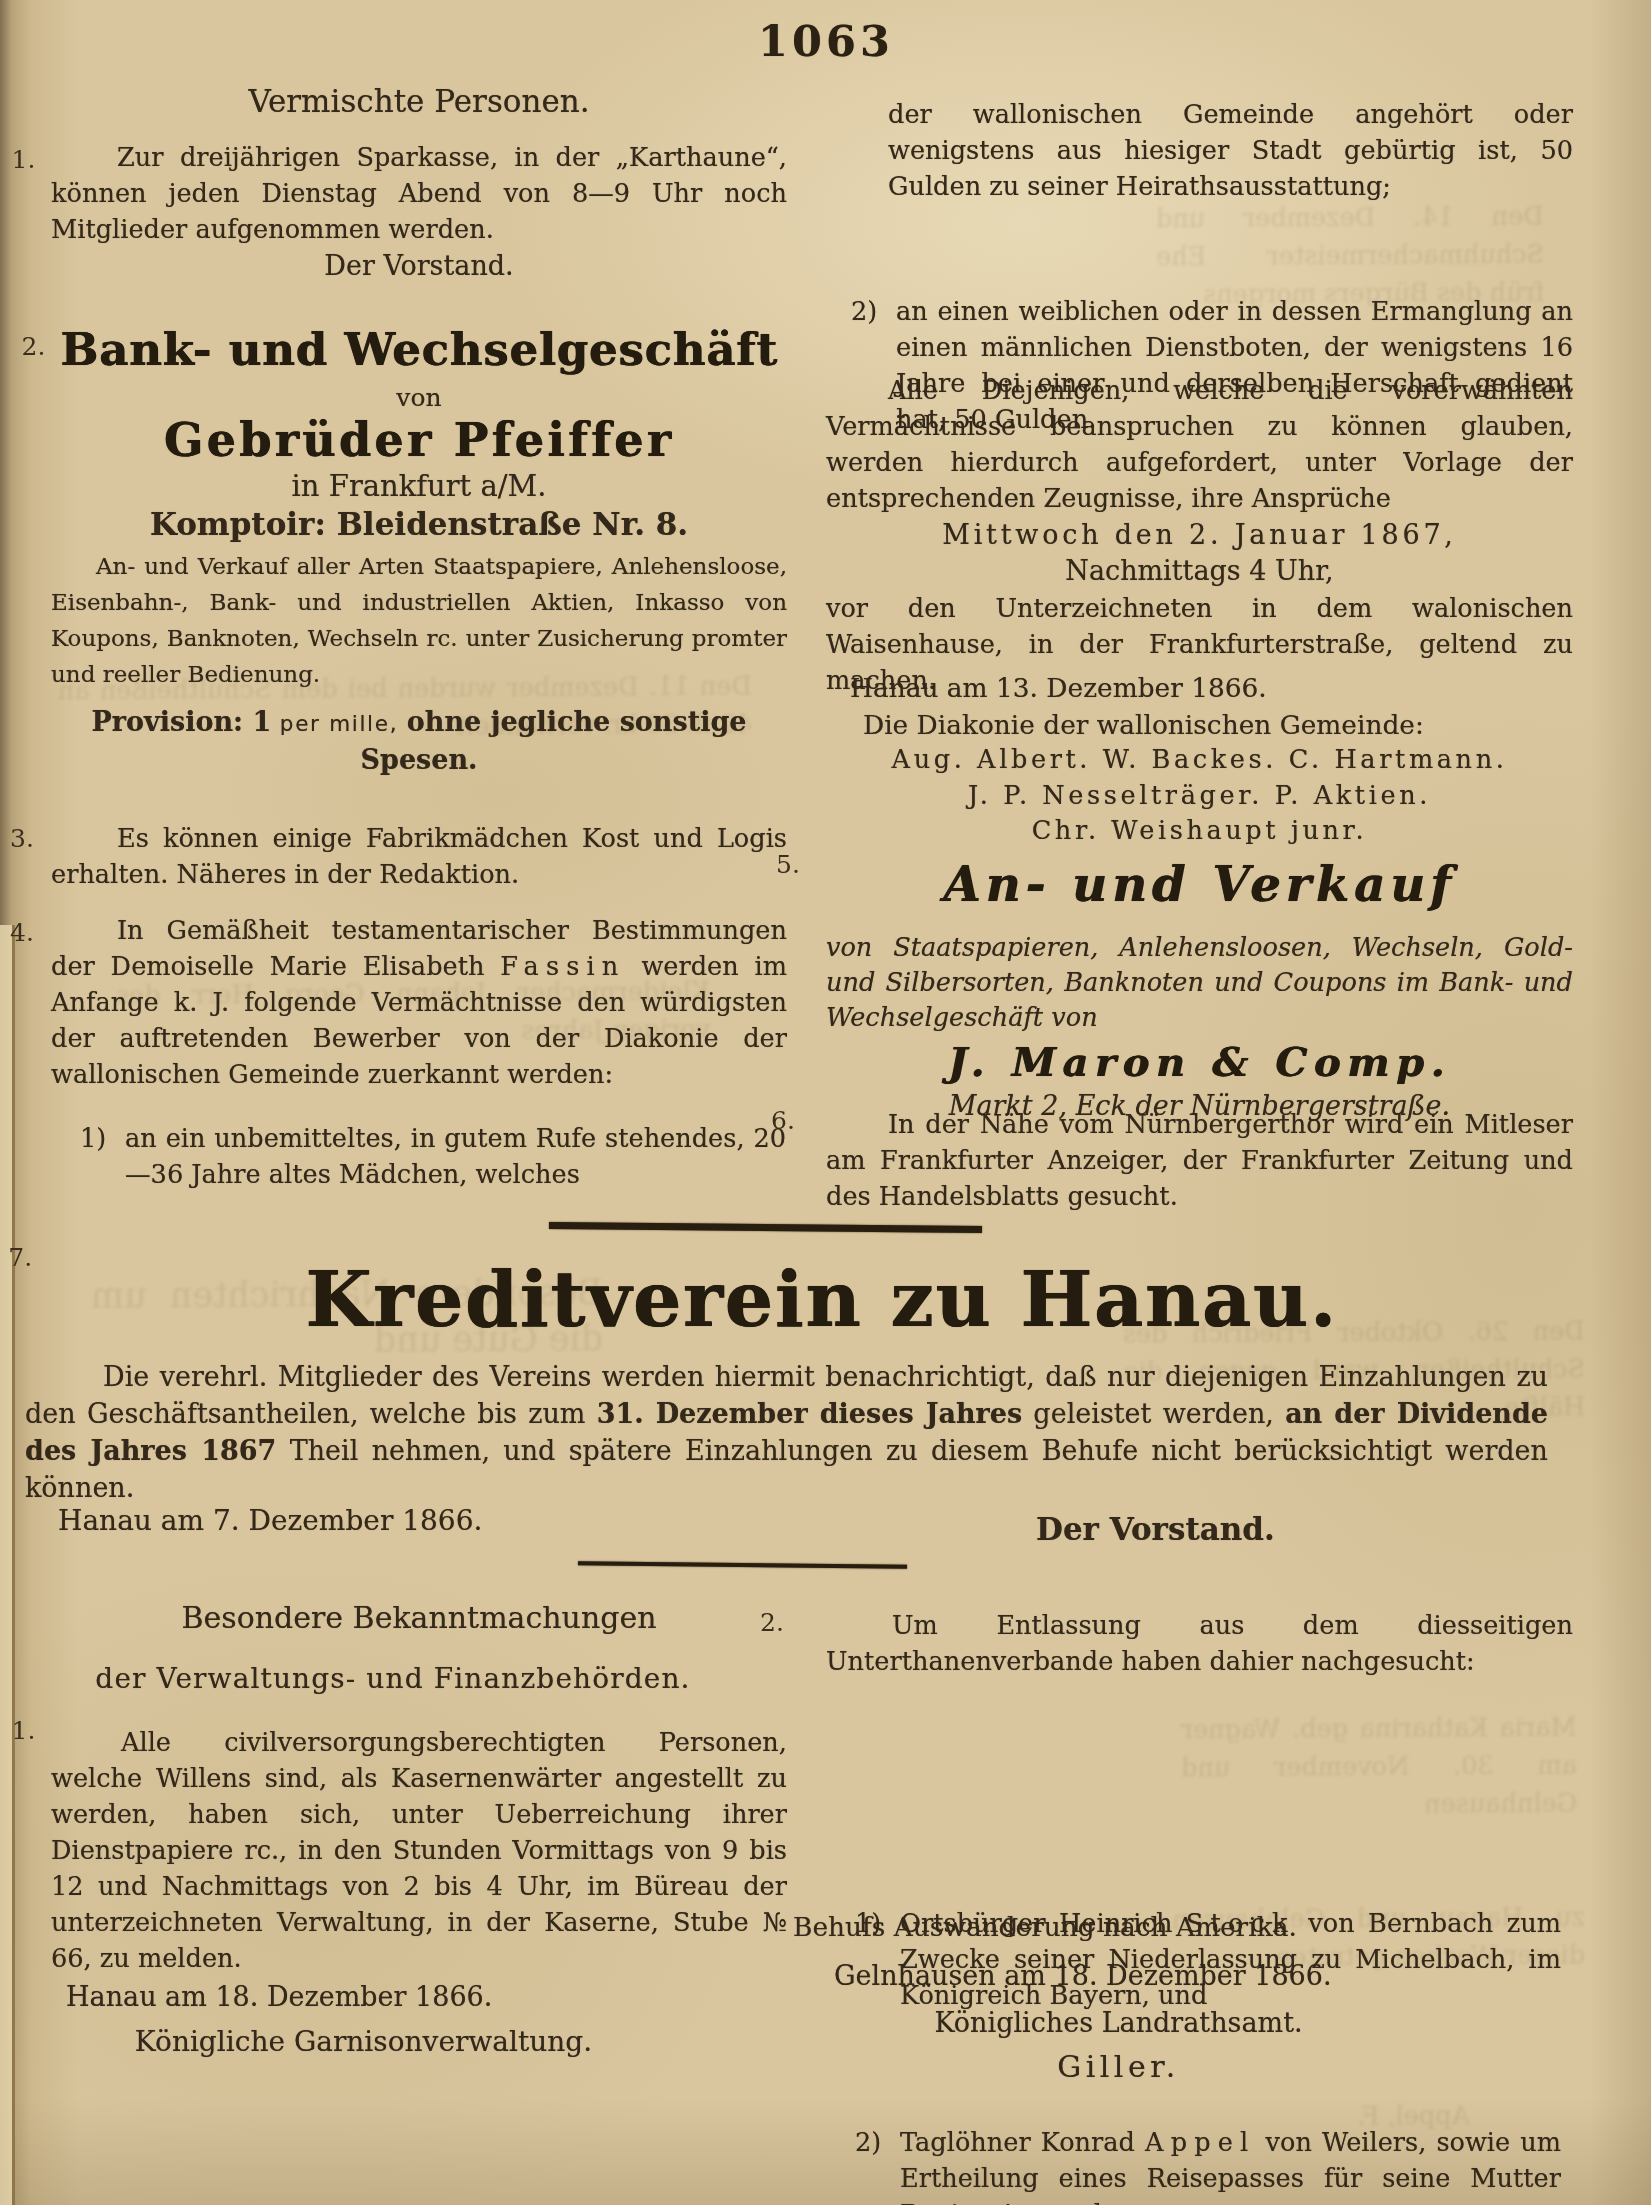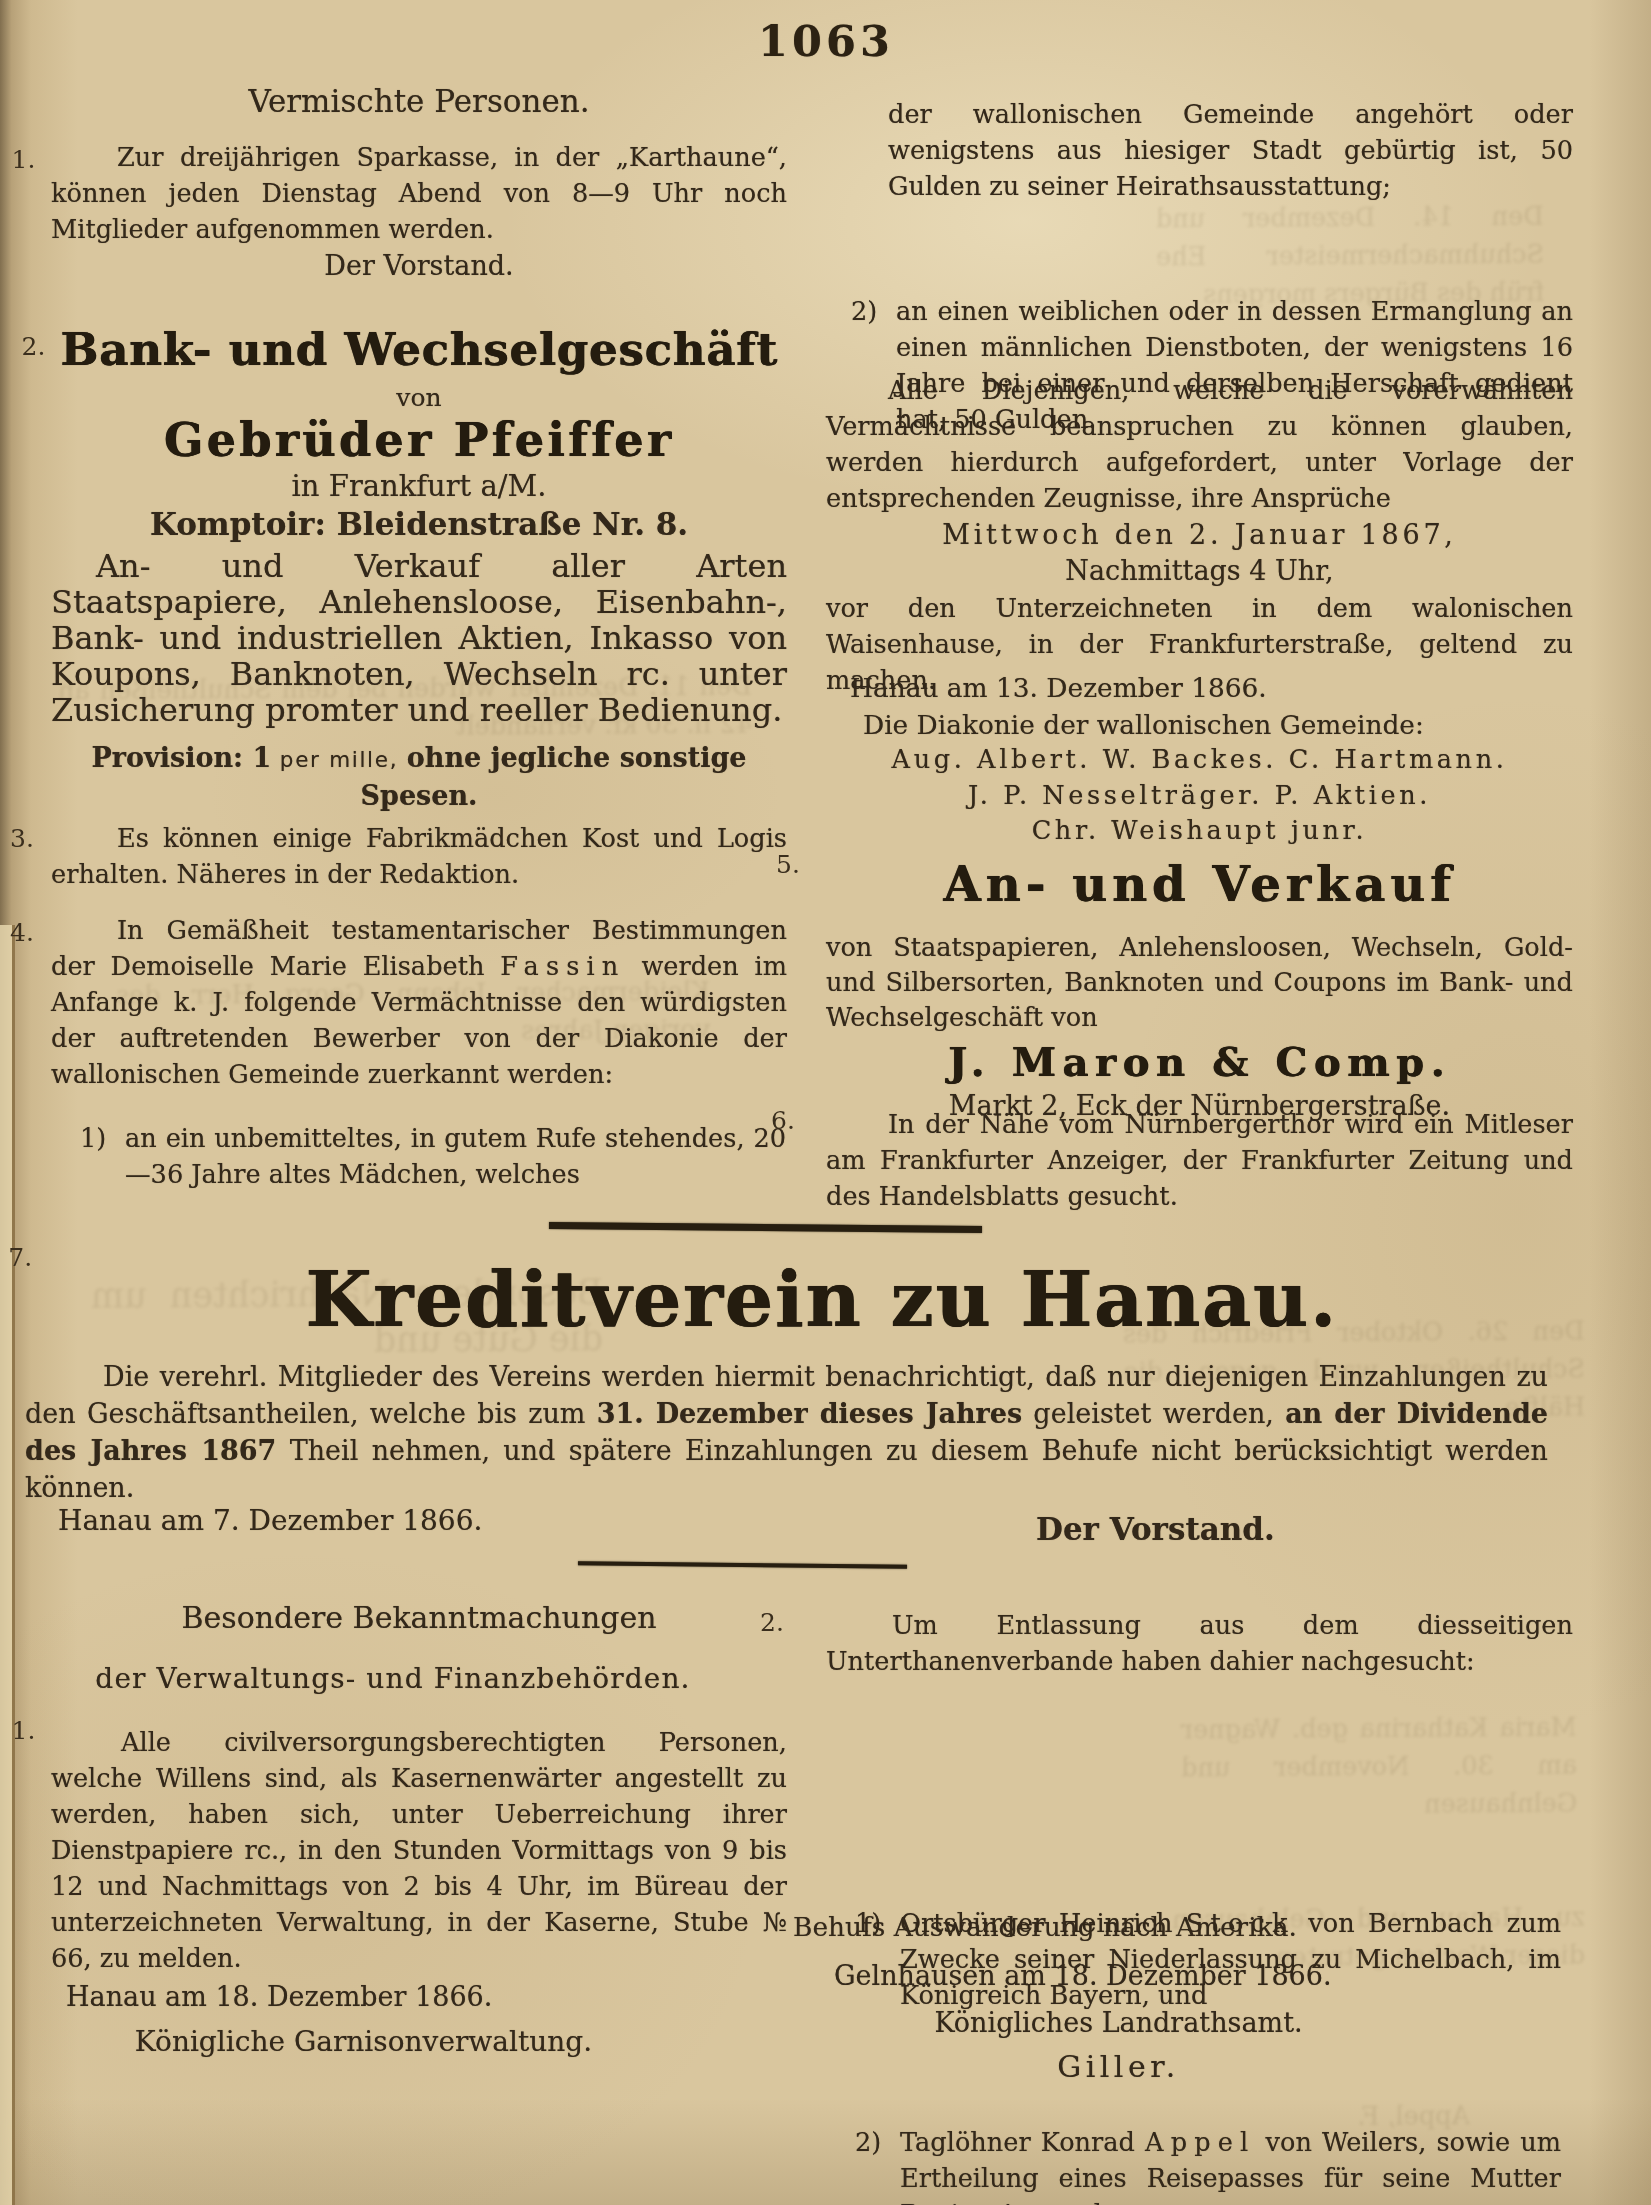--- a/index.html
+++ b/index.html
@@ -59,21 +59,21 @@
 <div class="blk just indent ink" style="left:51px; top:139px; width:736px;">Zur dreijährigen Sparkasse, in der „Karthaune“, können jeden Dienstag Abend von 8—9 Uhr noch Mitglieder aufgenommen werden.</div>
 <div class="blk ctr ink" style="left:51px; top:248px; width:736px; font-size:27px;">Der Vorstand.</div>
 
 <span class="marker" style="left:21.5px; top:332px;">2.</span>
 <div class="blk" style="left:51px; top:324px; width:736px;">
   <div class="ctr bigblack" style="font-size:45px; line-height:51px; letter-spacing:0.8px;">Bank- und Wechselgeschäft</div>
   <div class="ctr ink" style="font-size:25px; line-height:35px; margin-top:5px;">von</div>
   <div class="ctr bigblack" style="font-size:46px; line-height:51px; letter-spacing:3.3px;">Gebrüder Pfeiffer</div>
   <div class="ctr ink" style="font-size:29px; line-height:36px; margin-top:1.7px;">in Frankfurt a/M.</div>
   <div class="ctr ink b" style="font-size:31px; line-height:38px; margin-top:1.7px;">Komptoir: Bleidenstraße Nr. 8.</div>
-  <div class="just ink" style="font-size:32px; line-height:36px; margin-top:5px; text-indent:45px;">An- und Verkauf aller Arten Staatspapiere, Anlehensloose, Eisenbahn-, Bank- und industriellen Aktien, Inkasso von Koupons, Banknoten, Wechseln rc. unter Zusicherung promter und reeller Bedienung.</div>
+  <div class="just ink" style="font-size:23px; line-height:36px; margin-top:5px; text-indent:45px;">An- und Verkauf aller Arten Staatspapiere, Anlehensloose, Eisenbahn-, Bank- und industriellen Aktien, Inkasso von Koupons, Banknoten, Wechseln rc. unter Zusicherung promter und reeller Bedienung.</div>
   <p class="ctr" style="font-size:27px; line-height:36px; margin:11.6px 0 0 0;">
     <span class="b ink">Provision: 1</span><span class="antiqua ink"> per mille, </span><span class="b ink">ohne jegliche sonstige Spesen.</span>
   </p>
 </div>
 
 <span class="marker" style="left:10px; top:824px;">3.</span>
 <div class="blk just indent ink" style="left:51px; top:820px; width:736px;">Es können einige Fabrikmädchen Kost und Logis erhalten. Näheres in der Redaktion.</div>
 
 <span class="marker" style="left:10px; top:918px;">4.</span>
 <p class="blk just indent ink" style="left:51px; top:912px; width:736px; margin:0;">
@@ -93,21 +93,21 @@
 <div class="blk ctr ink sperr2" style="left:826px; top:517px; width:747px; font-size:27px;">Mittwoch den 2. Januar 1867,</div>
 <div class="blk ctr ink" style="left:826px; top:553px; width:747px; font-size:27px;">Nachmittags 4 Uhr,</div>
 <div class="blk just ink" style="left:826px; top:590px; width:747px;">vor den Unterzeichneten in dem walonischen Waisenhause, in der Frankfurterstraße, geltend zu machen.</div>
 <div class="blk ink" style="left:850px; top:670px; width:722px; font-size:26.4px;">Hanau am 13. Dezember 1866.</div>
 <div class="blk ink" style="left:863px; top:707px; width:710px; font-size:26.4px;">Die Diakonie der wallonischen Gemeinde:</div>
 <div class="blk ctr ink sperr2" style="left:826px; top:741px; width:747px; font-size:25.6px;">Aug. Albert. W. Backes. C. Hartmann.</div>
 <div class="blk ctr ink sperr2" style="left:826px; top:777px; width:747px; font-size:25.6px;">J. P. Nesselträger. P. Aktien.</div>
 <div class="blk ctr ink sperr2" style="left:826px; top:812px; width:747px; font-size:25.6px;">Chr. Weishaupt junr.</div>
 
 <span class="marker" style="left:776px; top:850px;">5.</span>
-<div class="blk" style="left:826px; top:857px; width:747px;">
+<div class="blk" style="left:826px; top:857px; width:747px;font-style:italic;">
   <div class="ctr bigblack" style="font-size:48px; line-height:54px; letter-spacing:5px;">An- und Verkauf</div>
   <div class="just ink" style="font-size:25.6px; line-height:35px; margin-top:19px;">von Staatspapieren, Anlehensloosen, Wechseln, Gold- und Silbersorten, Banknoten und Coupons im Bank- und Wechselgeschäft von</div>
   <div class="ctr bigblack" style="font-size:40px; line-height:48px; letter-spacing:6.6px; margin-top:3.3px;">J. Maron &amp; Comp.</div>
   <div class="ctr ink" style="font-size:27px; line-height:36px; margin-top:1.7px;">Markt 2, Eck der Nürnbergerstraße.</div>
 </div>
 
 <span class="marker" style="left:771px; top:1106px;">6.</span>
 <div class="blk just ink" style="left:826px; top:1106px; width:747px; text-indent:62px;">In der Nähe vom Nürnbergerthor wird ein Mitleser am Frankfurter Anzeiger, der Frankfurter Zeitung und des Handelsblatts gesucht.</div>
 
 <div class="rule" style="left:549px; top:1224px; width:433px; height:6.6px; transform:rotate(0.55deg);"></div>

